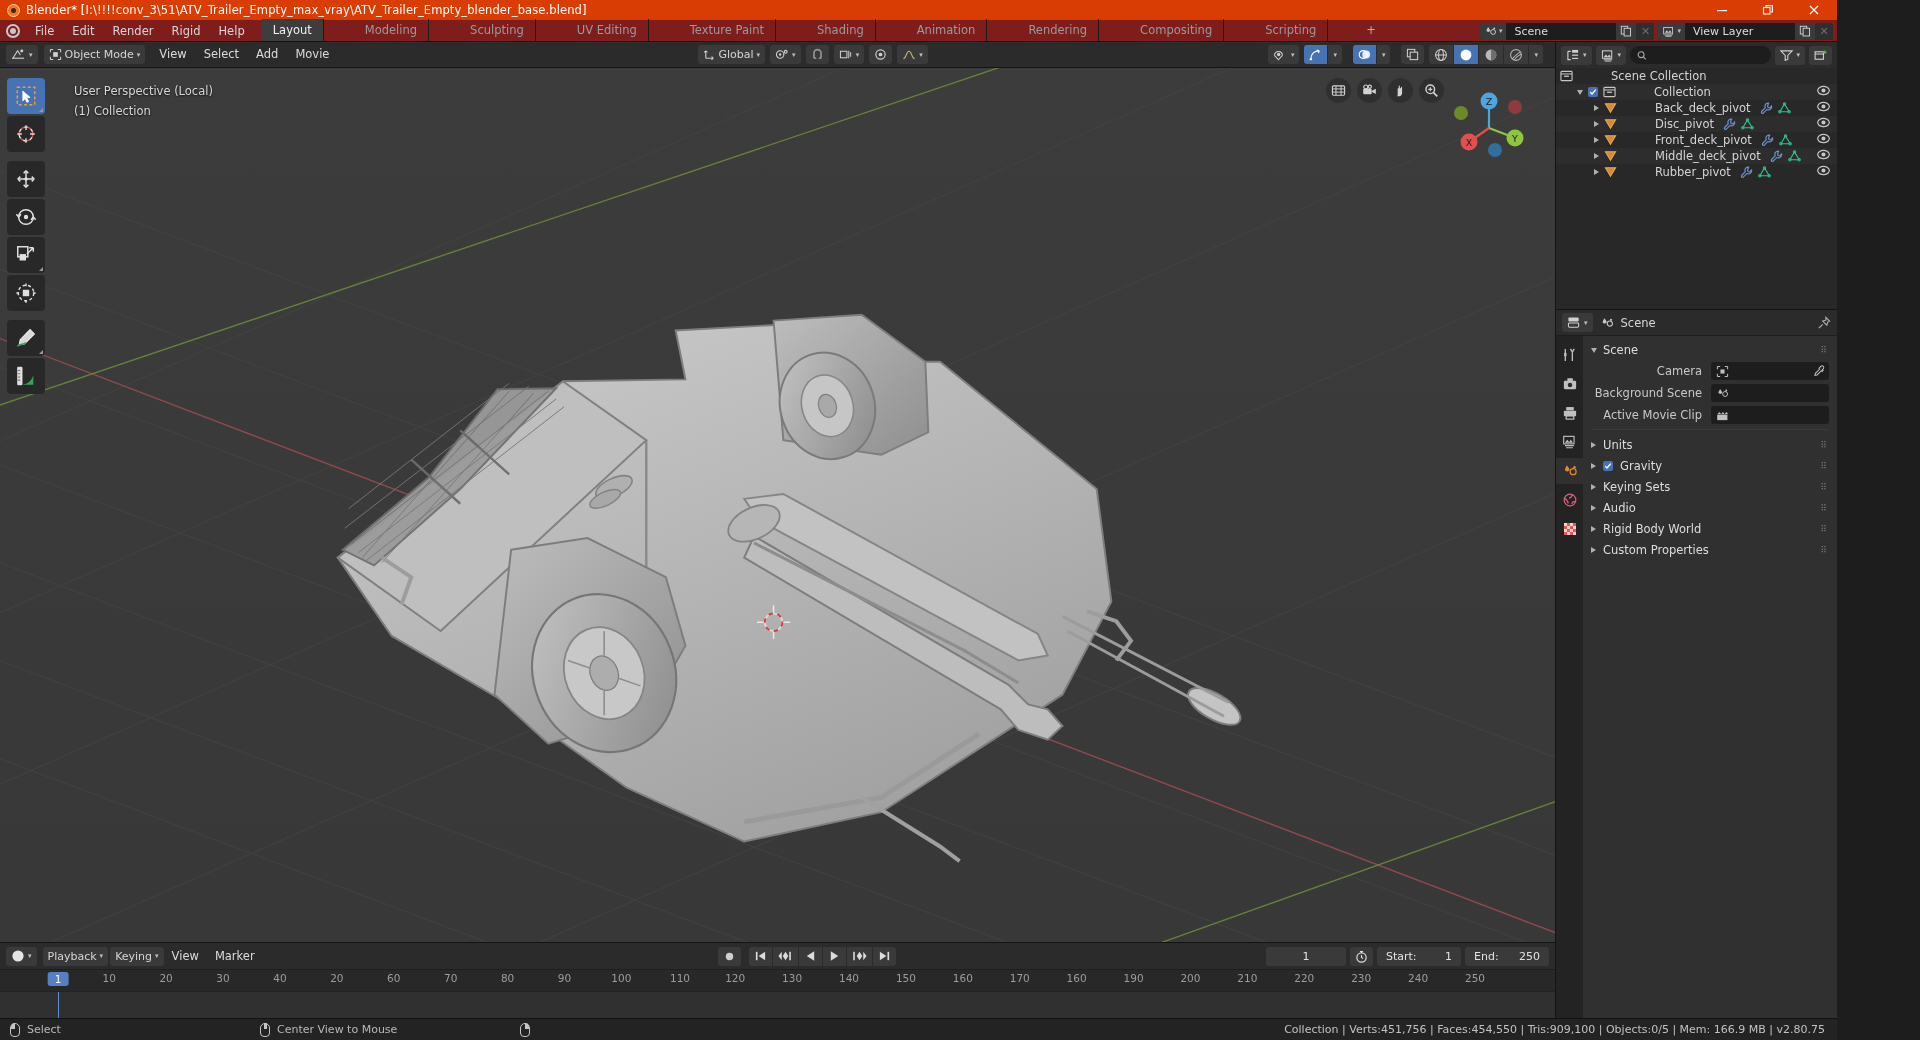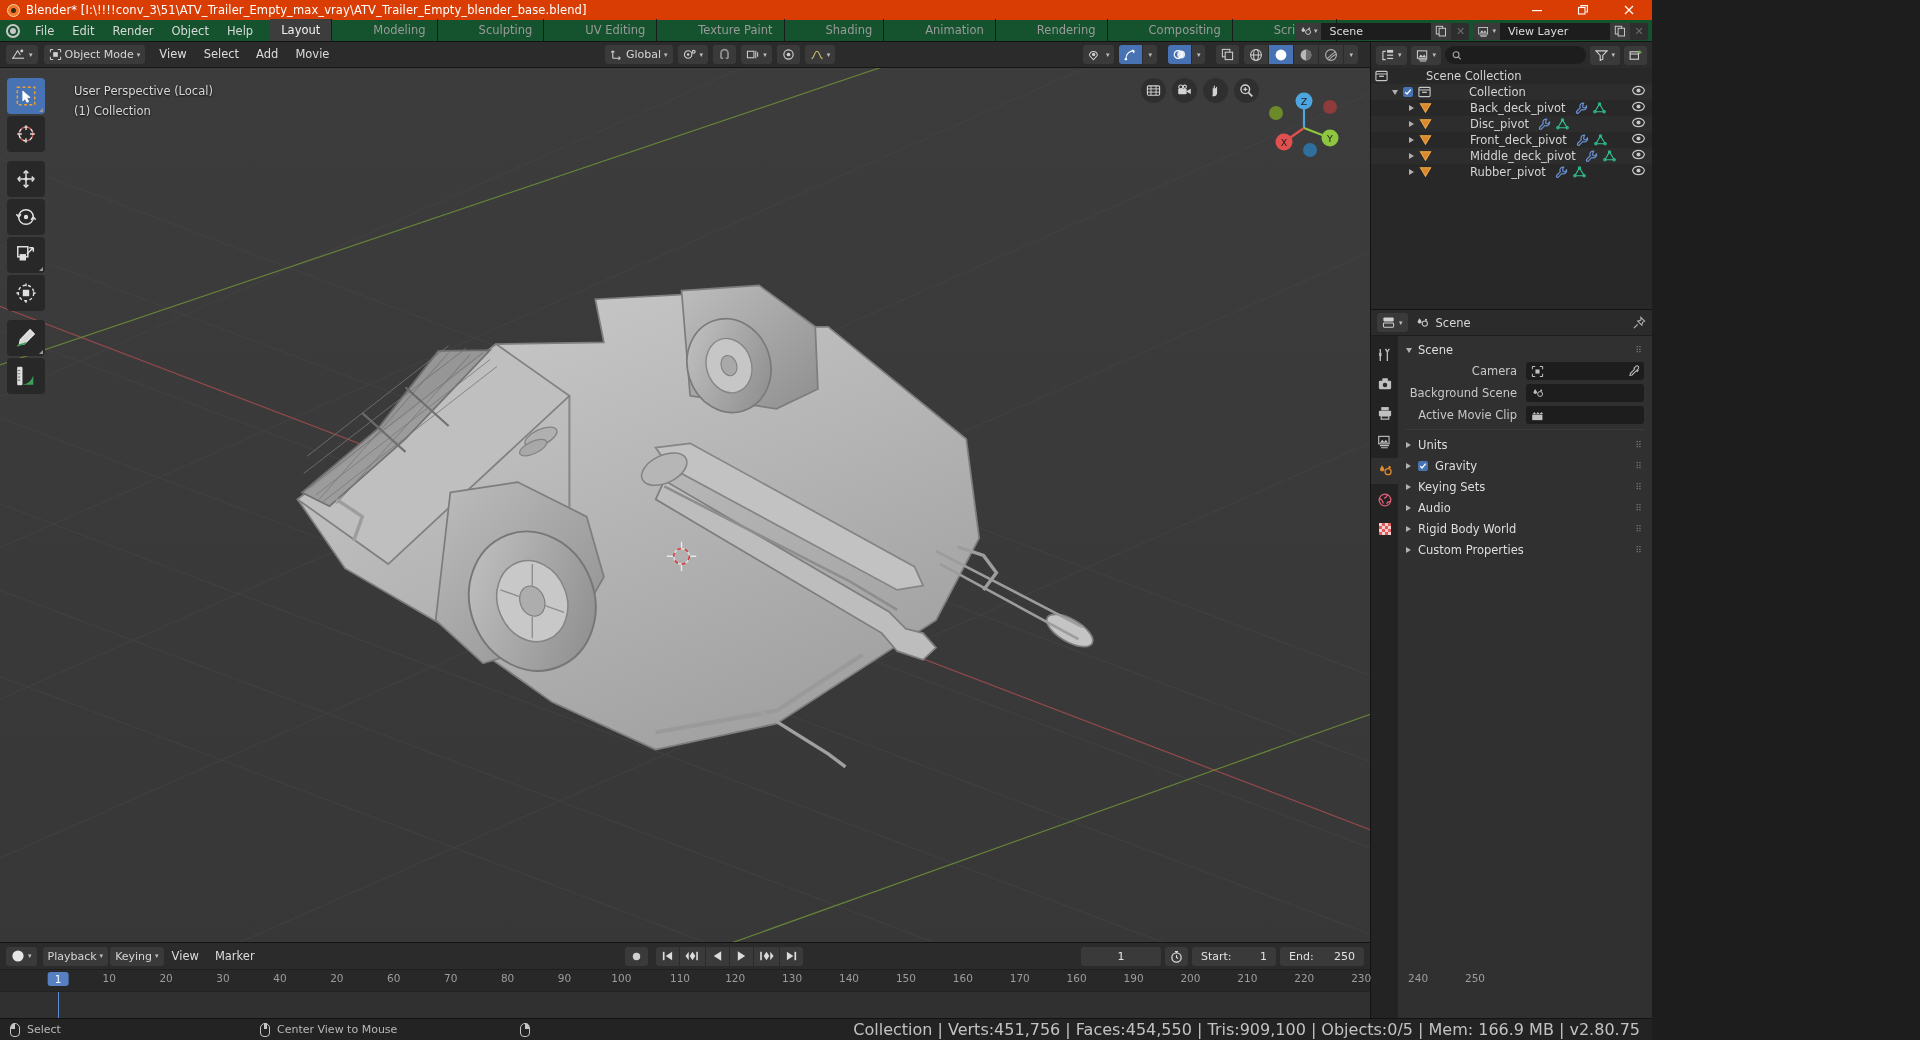--- a/index.html
+++ b/index.html
@@ -1,34 +1,34 @@
 <!DOCTYPE html>
 <html><head>
 <meta charset="utf-8">
 <style>
   * { box-sizing: border-box; margin:0; padding:0; }
   html,body { width:1920px; height:1040px; overflow:hidden; background:#1d1d1d;
     font-family:"DejaVu Sans", sans-serif; color:#e0e0e0; }
-  .app { position:relative; width:1652px; height:1040px; display:flex; flex-direction:column; }
+  .app { position:relative; width:1837px; height:1040px; display:flex; flex-direction:column; }
 
   
   .titlebar { height:20px; background:#d93d04; display:flex; align-items:center;
      padding-left:7px; flex:0 0 20px; position:relative; }
   .titlebar .tb-icon { width:13px; height:13px; border-radius:50%;
      background:#f3762b; border:1px solid #ffd9a0; margin-right:6px; position:relative; }
   .titlebar .tb-icon::after { content:""; position:absolute; left:3px; top:3px; width:5px; height:5px;
      border-radius:50%; background:#3a2a10; }
   .titlebar .tb-title { font-size:11.5px; color:#fff; letter-spacing:0.1px; white-space:nowrap; }
   .winbtns { position:absolute; right:0; top:0; height:20px; display:flex; }
   .winbtn { width:46px; height:20px; display:flex; align-items:center; justify-content:center;
     color:#fff; font-size:12px; }
   .winbtn svg { display:block; }
 
   
-  .topbar { height:22px; background:#14532d; display:flex; align-items:stretch; flex:0 0 22px;
+  .topbar { height:22px; background:#7f1d1d; display:flex; align-items:stretch; flex:0 0 22px;
     border-bottom:1px solid #131313; position:relative; }
   .blender-logo { width:26px; display:flex; align-items:center; justify-content:center; }
   .blender-logo .bl { width:14px; height:14px; border-radius:50%; border:2px solid #c8c8c8;
      position:relative; }
   .blender-logo .bl::after{ content:""; position:absolute; left:2px; top:2px; width:6px;height:6px;
      background:#c8c8c8; border-radius:50%; }
   .menu { display:flex; align-items:center; }
   .menu-item { padding:0 9px; font-size:11.5px; color:#d8d8d8; line-height:22px; height:22px; }
   .wstabs { display:flex; align-items:flex-end; margin-left:8px;gap:30px; }
   .wstab { font-size:11.5px; color:#9a9a9a; padding:0 11px; height:22px; line-height:22px;
@@ -146,21 +146,21 @@
      display:flex; align-items:center; padding:0 5px; gap:5px; position:relative; }
   .sep { height:1px; background:#3a3a3a; margin:4px 8px; }
   .panel-row { height:21px; display:flex; align-items:center; gap:7px; padding:0 8px;
      font-size:11.5px; color:#dedede; position:relative; }
   .panel-row .dots { position:absolute; right:9px; color:#777; font-size:9px; letter-spacing:1px; }
 
   
   .statusbar { flex:0 0 22px; height:22px; background:#232323; display:flex; align-items:center;
      padding:0 10px; font-size:11px; color:#b8b8b8; position:relative; border-top:1px solid #131313; }
   .sb-hint { display:flex; align-items:center; gap:7px; }
-  .sb-stats { position:absolute; right:12px; font-size:16px; color:#c2c2c2; white-space:nowrap; }
+  .sb-stats { position:absolute; right:12px; font-size:11px; color:#c2c2c2; white-space:nowrap; }
   .mouse-ico { width:10px; height:14px; border:1.3px solid #c5c5c5; border-radius:5px 5px 4px 4px;
      position:relative; }
   .mouse-ico.left::before { content:""; position:absolute; left:-0.3px; top:-0.3px; width:4px; height:6px;
      background:#c5c5c5; border-radius:4px 0 0 0; }
   .mouse-ico.mid::before { content:""; position:absolute; left:3px; top:-0.3px; width:2.6px; height:6px;
      background:#c5c5c5; }
   .mouse-ico.right::before { content:""; position:absolute; right:-0.3px; top:-0.3px; width:4px; height:6px;
      background:#c5c5c5; border-radius:0 4px 0 0; }
   svg { display:block; }
 </style>
@@ -193,21 +193,21 @@
   </div>
 
   <div class="topbar">
     <div class="blender-logo">
         <div class="bl"></div>
       </div>
     <div class="menu">
       <div class="menu-item">File</div>
       <div class="menu-item">Edit</div>
       <div class="menu-item">Render</div>
-      <div class="menu-item">Object</div>
+      <div class="menu-item">Rigid</div>
       <div class="menu-item">Help</div>
     </div>
     <div class="wstabs">
       <div class="wstab active">Layout</div>
       <div class="wstab">Modeling</div>
       <div class="wstab">Sculpting</div>
       <div class="wstab">UV Editing</div>
       <div class="wstab">Texture Paint</div>
       <div class="wstab">Shading</div>
       <div class="wstab">Animation</div>

